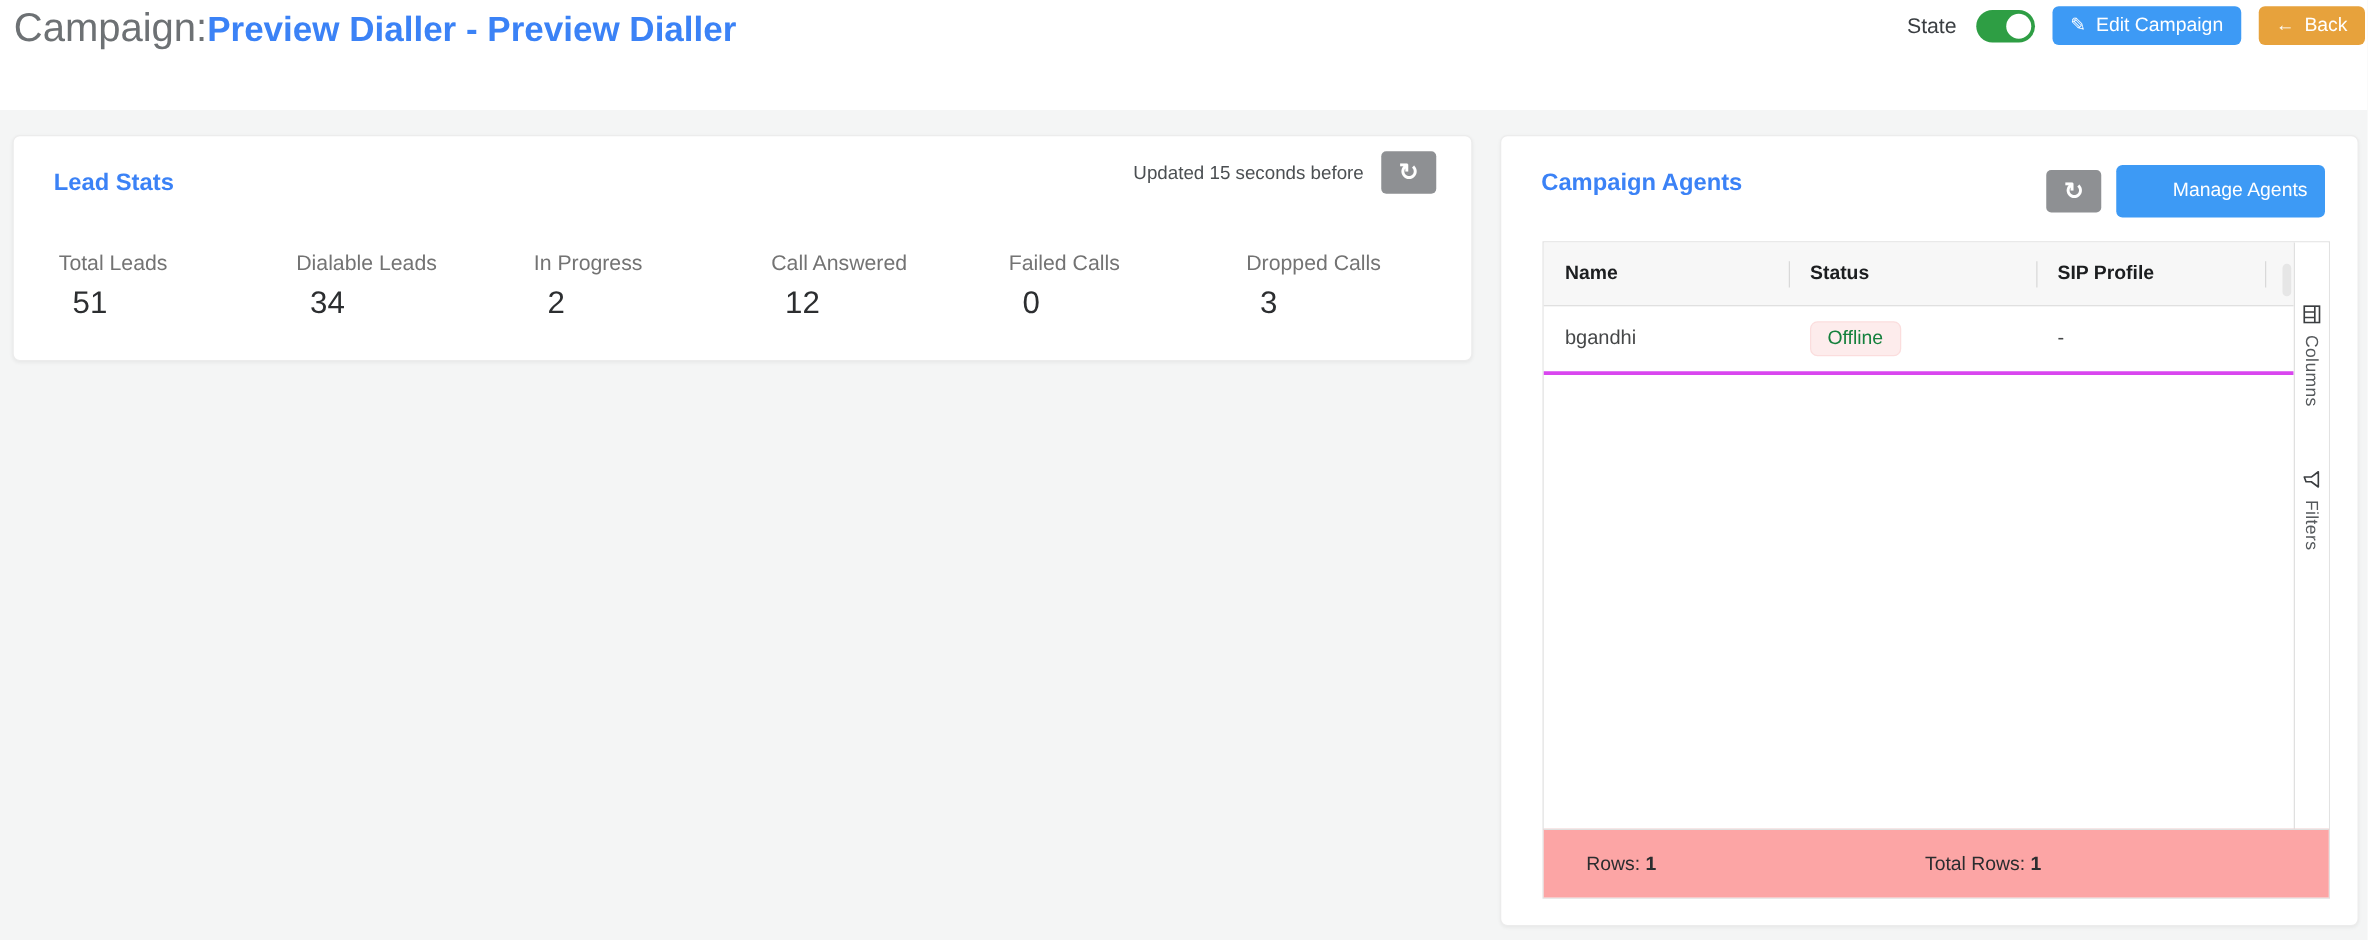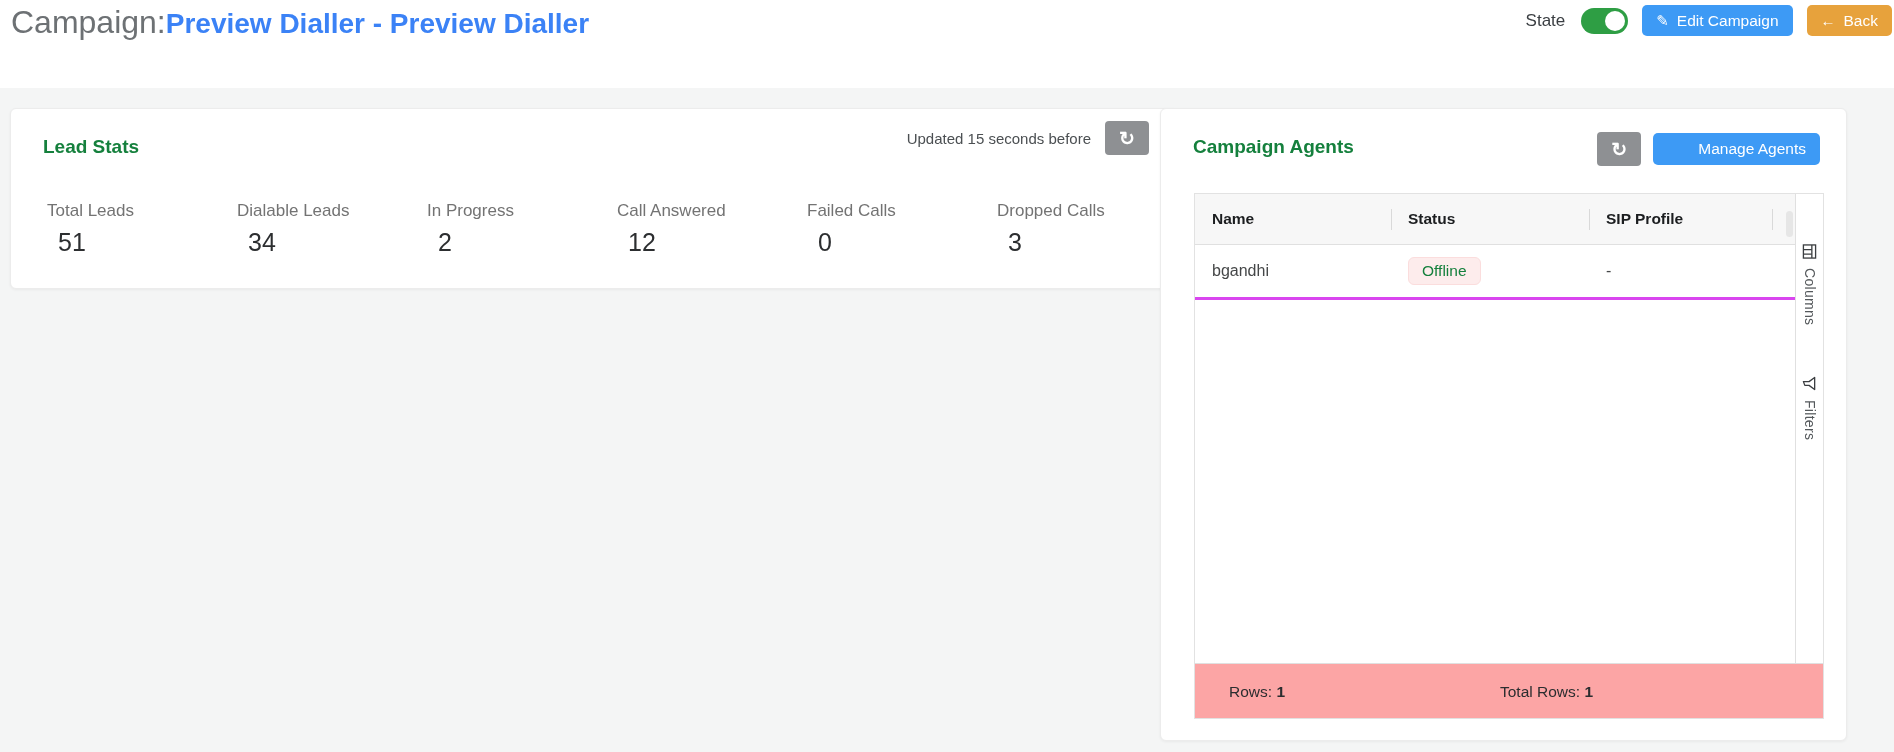--- a/index.html
+++ b/index.html
@@ -48,43 +48,43 @@
   .btn-gray   { background: #8e9093; width: 44px; padding: 0; height: 34px; border-radius: 4px; }
   .btn .ic { font-size: 15px; line-height: 1; }
   .refresh-glyph { font-size: 19px; font-weight: 700; line-height: 1; color: #fff; }
 
   
   .card {
     position: absolute; background: #fff; border: 1px solid #ececec;
     border-radius: 6px; box-shadow: 0 1px 3px rgba(0,0,0,0.05);
   }
   .card-lead   { left: 10px;   top: 108px; width: 1168px; height: 181px; }
-  .card-agents { left: 1160px; top: 108px; width: 687px;  height: 633px; }
-
-  .card-title { position: absolute; left: 32px; top: 27px; font-size: 19px; font-weight: 700; color: #15803d; }
+  .card-agents { left: 1200px; top: 108px; width: 687px;  height: 633px; }
+
+  .card-title { position: absolute; left: 32px; top: 27px; font-size: 19px; font-weight: 700; color: #3b82f6; }
 
   
   .updated-row {
     position: absolute; right: 28px; top: 12px;
     display: flex; align-items: center; gap: 14px;
   }
   .updated-text { font-size: 15px; color: #4b4f52; }
   .stats-row {
     position: absolute; left: 36px; top: 92px; display: flex;
   }
   .stat { width: 190px; }
   .stat-label { font-size: 17px; color: #737373; }
   .stat-value { font-size: 25px; color: #2c2e30; margin-top: 7px; padding-left: 11px; }
 
   
   .agents-actions {
     position: absolute; right: 26px; top: 23px;
     display: flex; align-items: center; gap: 12px;
   }
-  .agents-actions .btn-blue { height: 32px; padding-left: 45px; }
+  .agents-actions .btn-blue { height: 42px; padding-left: 45px; }
 
   .table-box {
     position: absolute; left: 33px; top: 84px; width: 630px; height: 526px;
     border: 1px solid #e2e2e2; background: #fff;
   }
   .table-content { position: absolute; left: 0; top: 0; right: 28px; bottom: 55px; }
   .thead {
     position: relative; height: 51px; background: #f7f7f7;
     border-bottom: 1px solid #e0e0e0; display: flex; align-items: center;
   }

